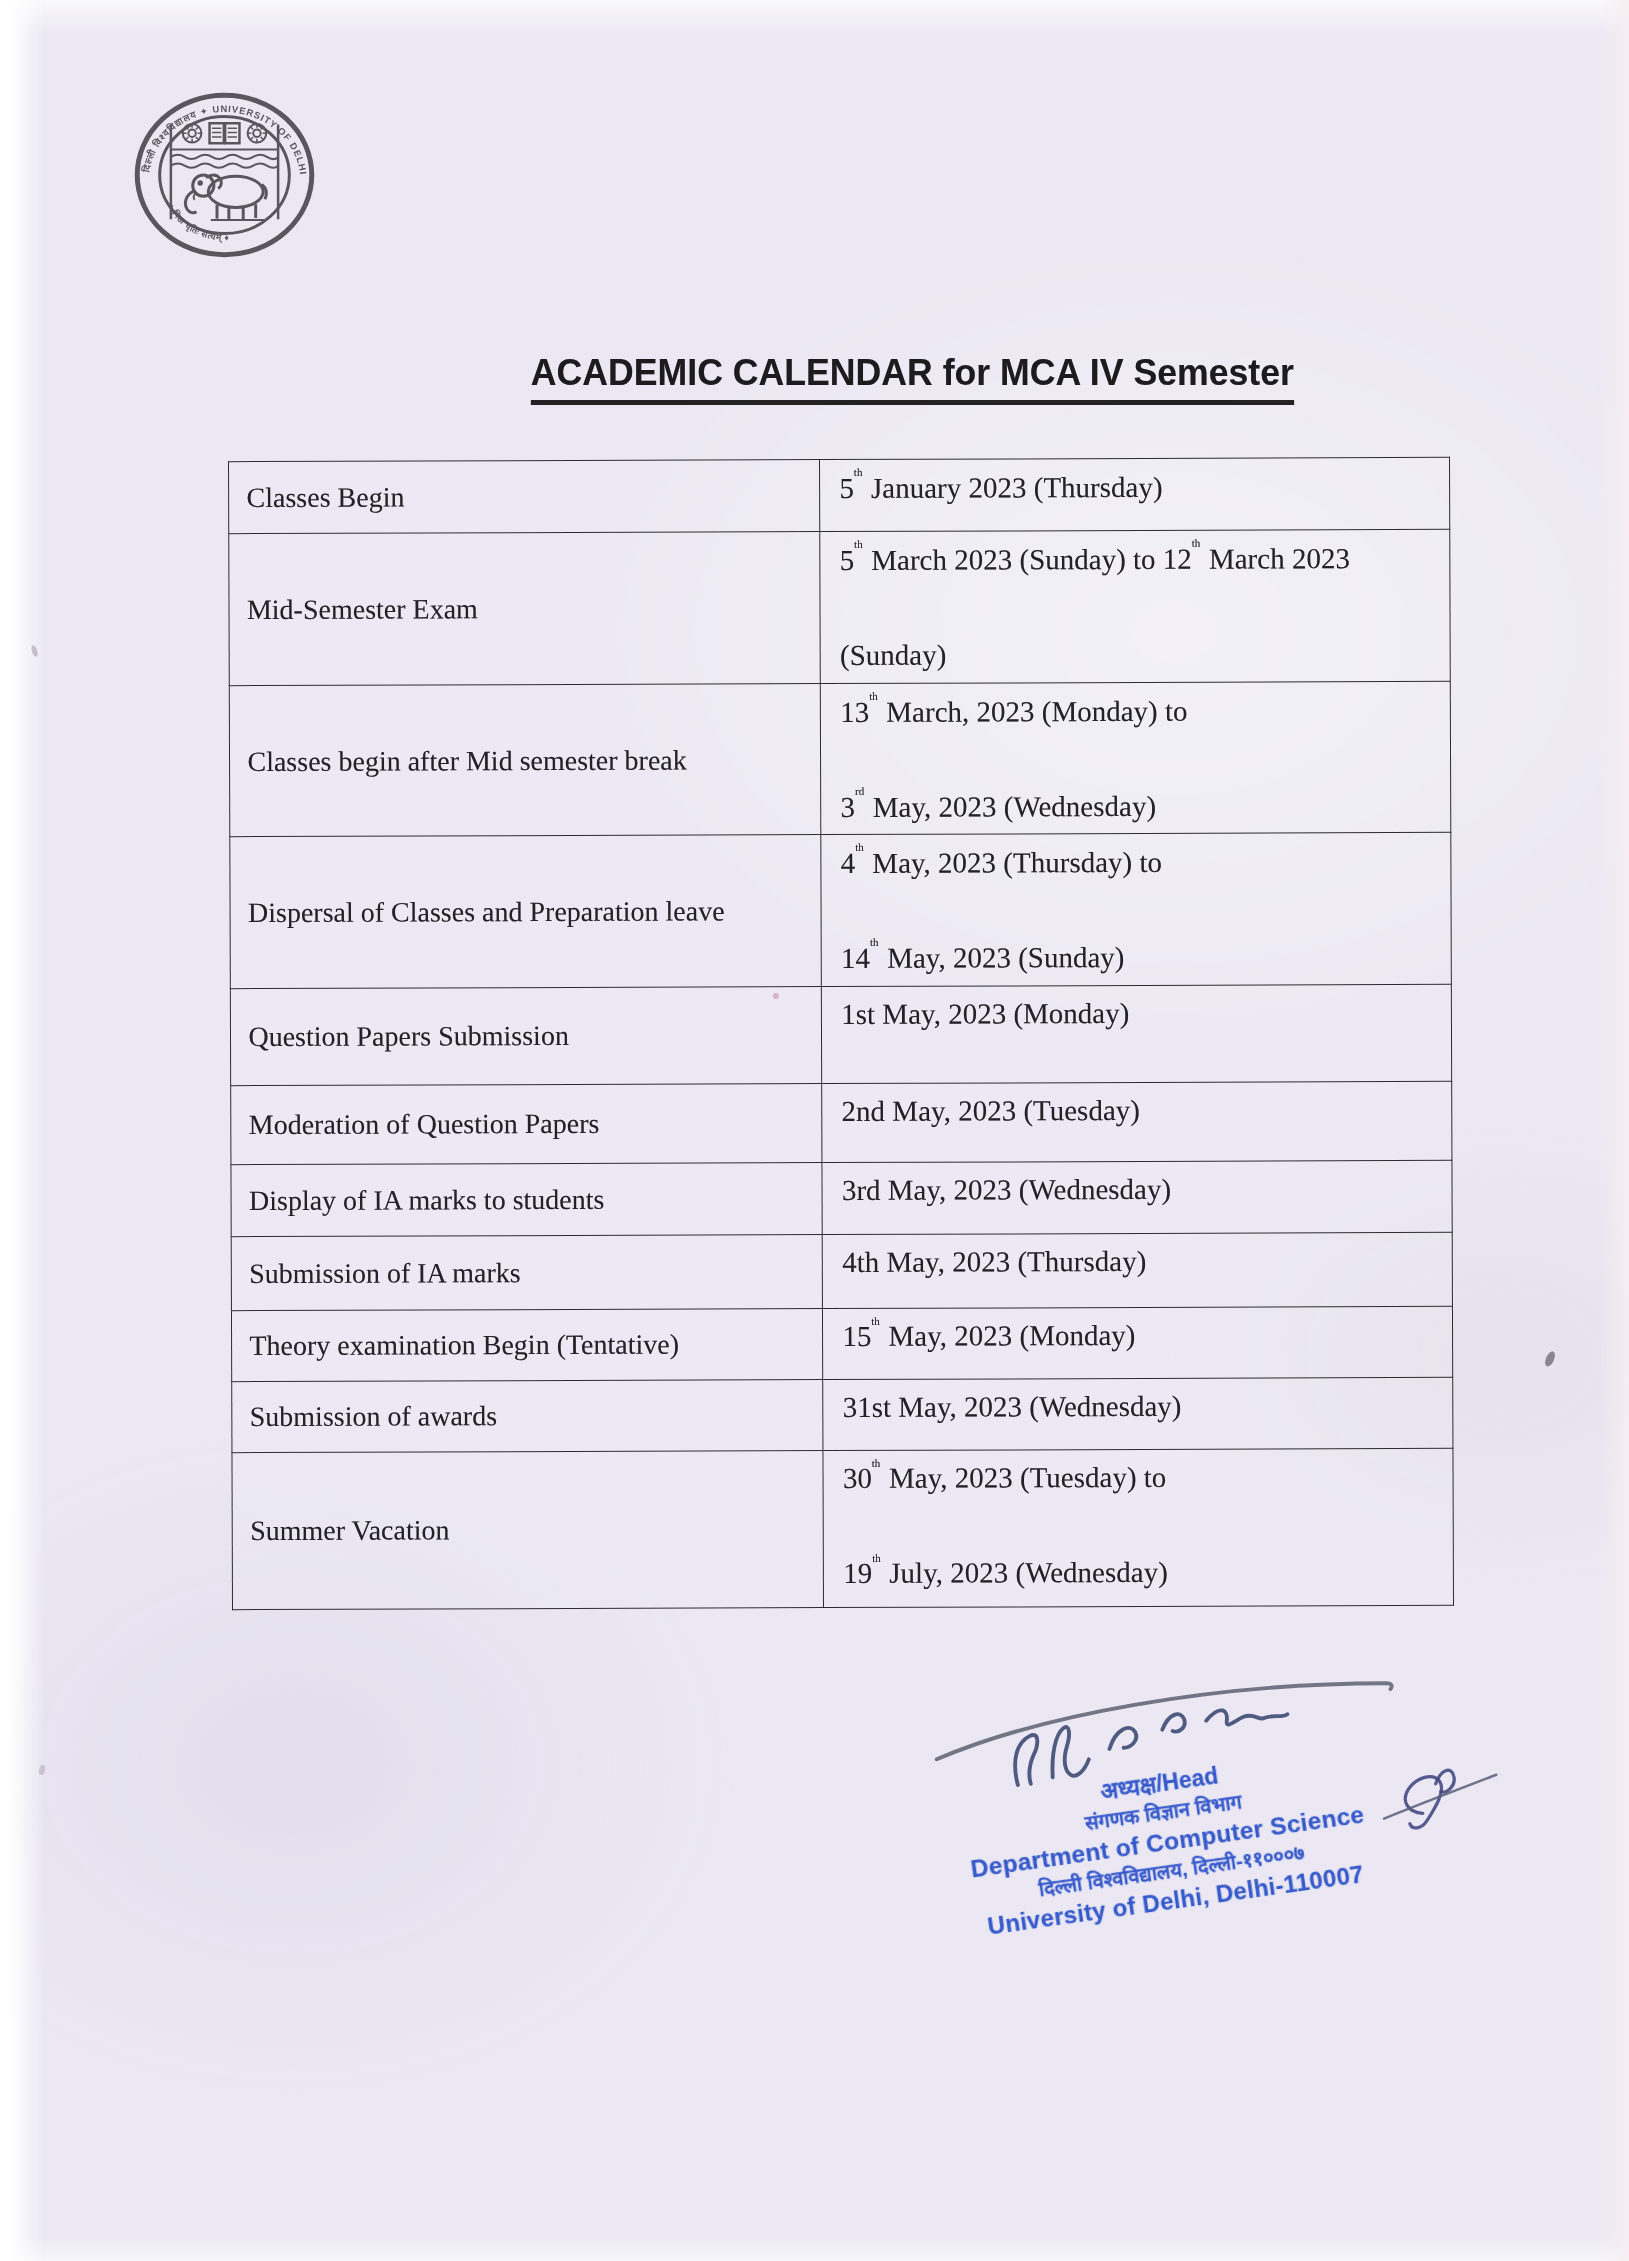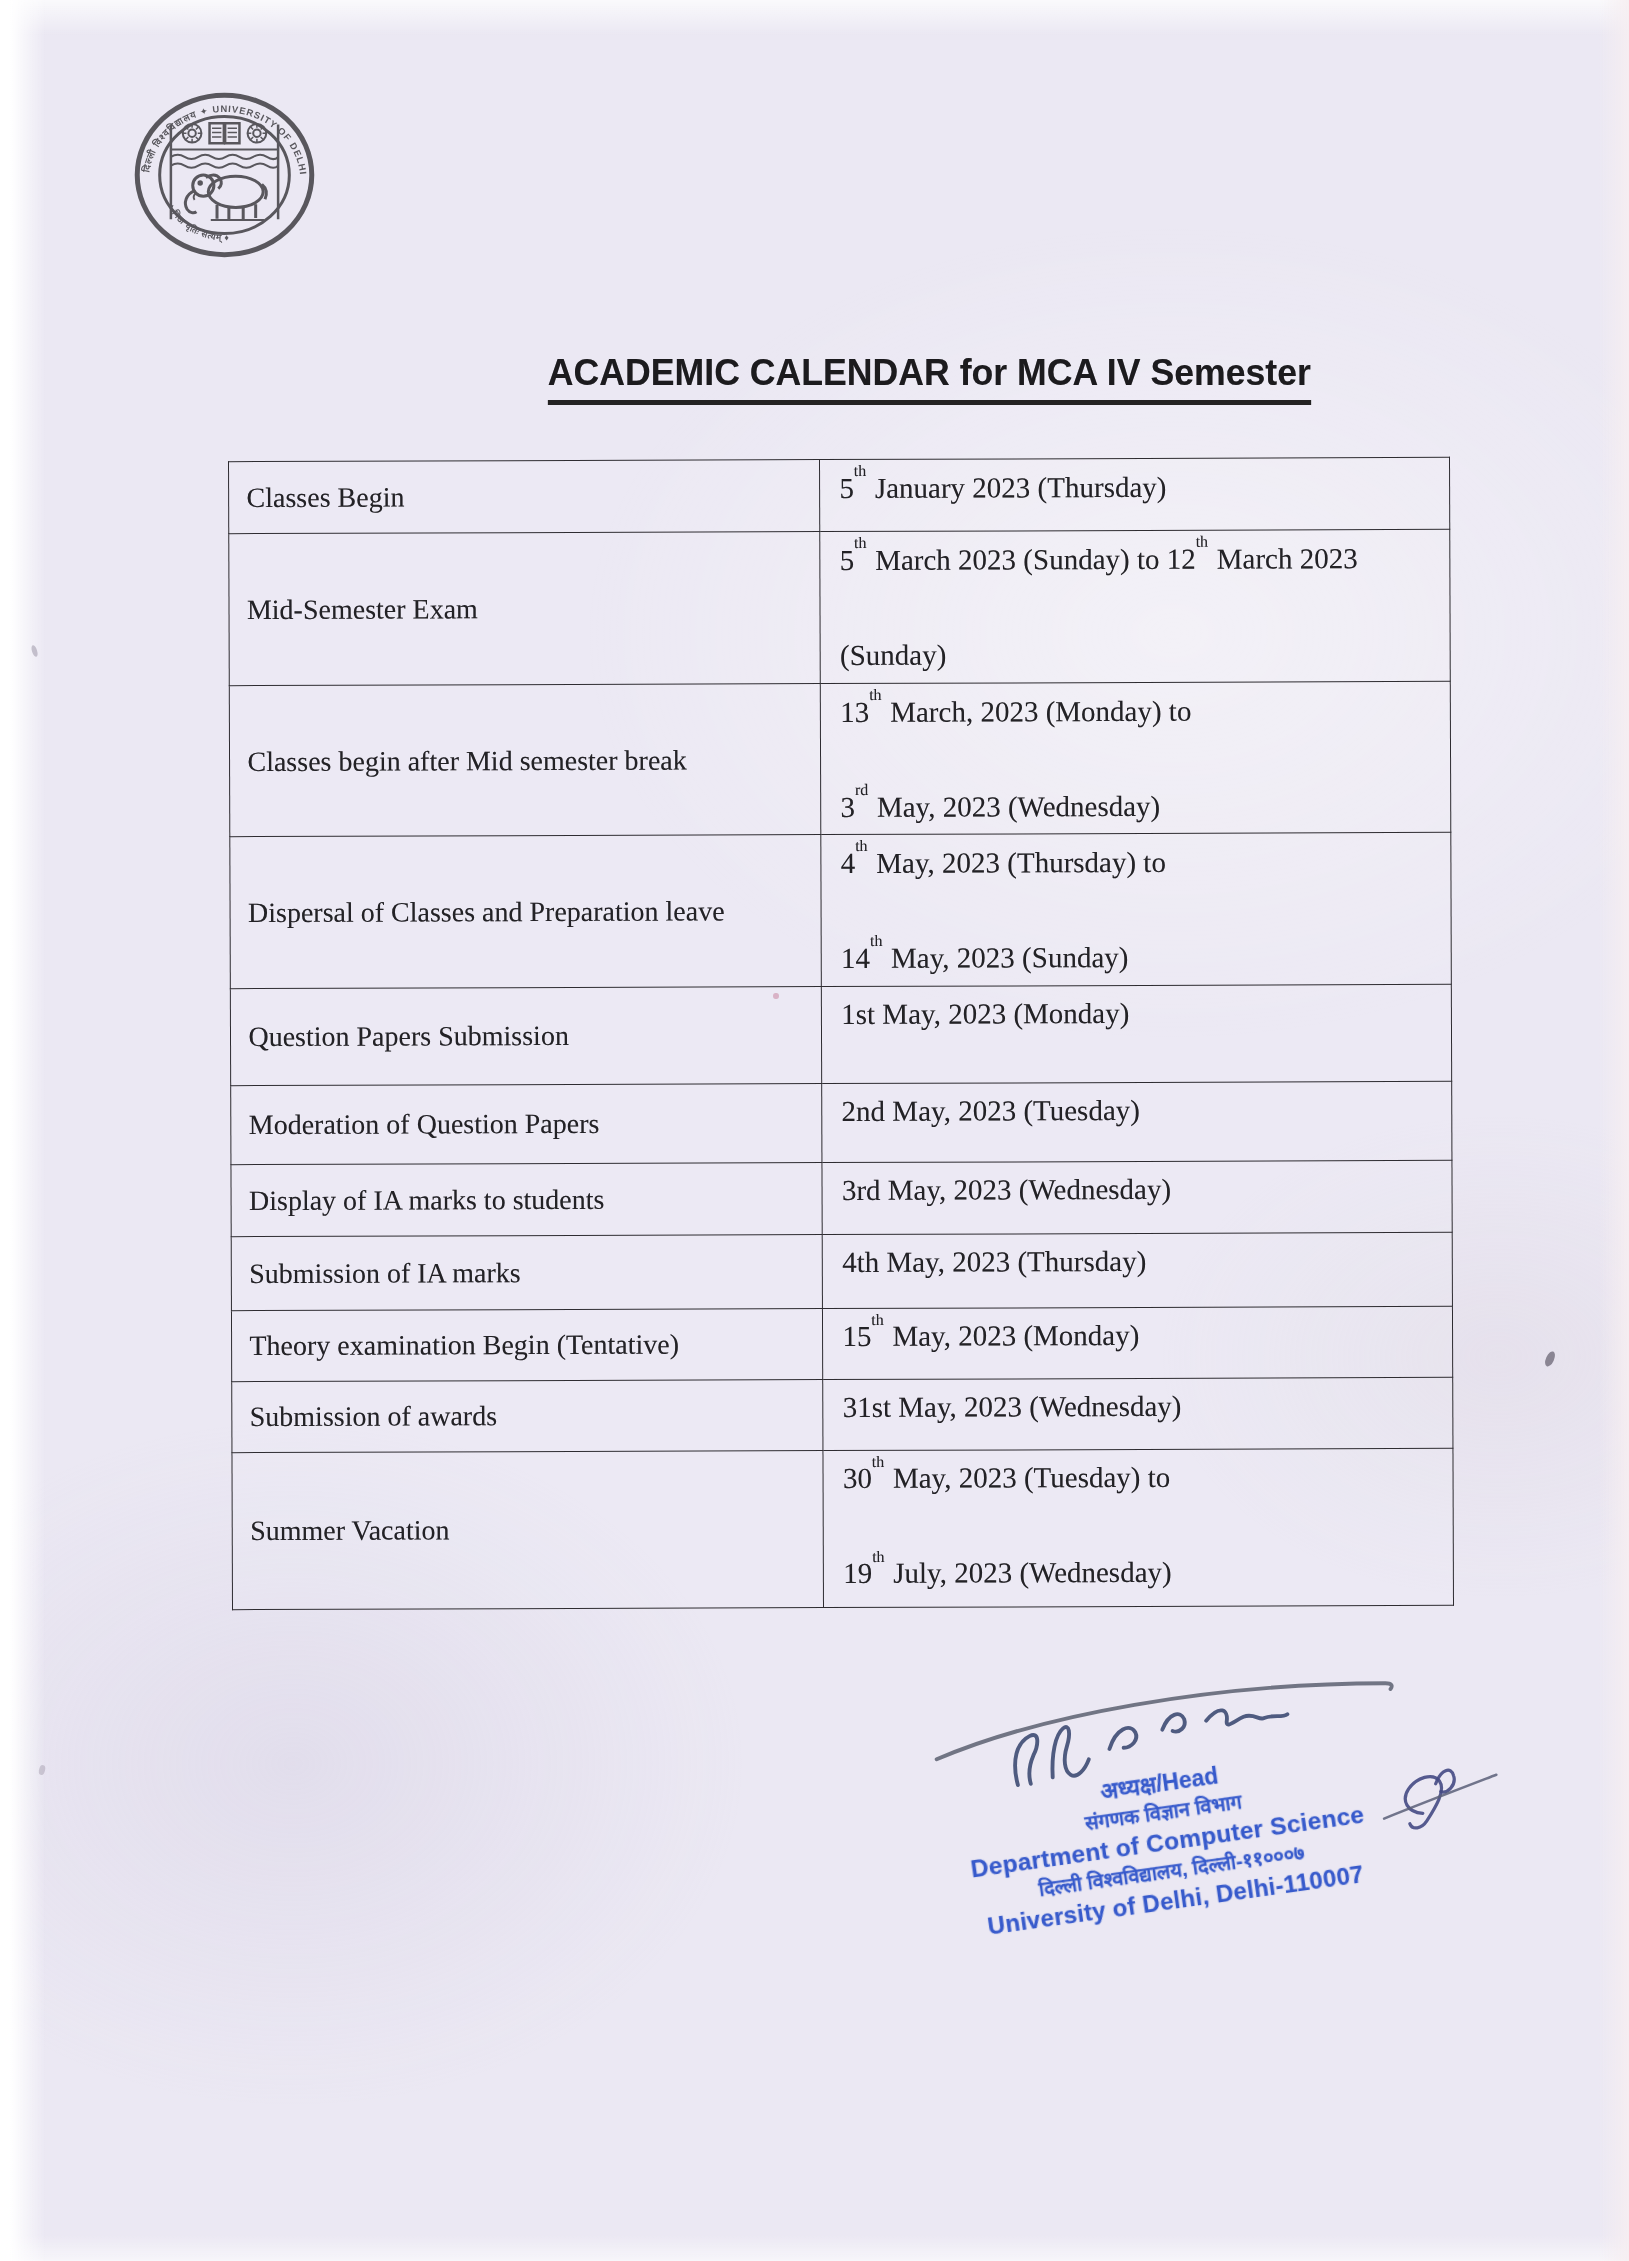--- a/index.html
+++ b/index.html
@@ -19,21 +19,21 @@
       #ebe8f3;
   }
   .page{position:absolute;inset:0;}
 
   
   .seal{position:absolute;left:131px;top:89px;width:187px;height:172px;opacity:.88;}
   .seal *{vector-effect:non-scaling-stroke;}
 
   
   .title-wrap{
-    position:absolute;left:509px;top:352px;width:806px;text-align:right;
+    position:absolute;left:509px;top:352px;width:806px;text-align:center;
     font-family:"Liberation Sans","DejaVu Sans",sans-serif;
   }
   .title-wrap h1{
     display:inline-block;margin:0;font-size:36px;font-weight:700;letter-spacing:0px;
     color:#1c1b1e;padding-bottom:5.8px;border-bottom:5.2px solid #242323;
     text-shadow:0 0 0.6px rgba(20,20,20,.35);
     transform:scaleX(.99);
   }
 
   
@@ -48,21 +48,21 @@
   table.ctable td.label-cell{
     vertical-align:middle;font-size:28px;line-height:35px;
     padding:6.4px 11.6px 6.4px 17.4px;
   }
   table.ctable td.value-cell{
     vertical-align:top;font-size:29px;line-height:36px;
     padding:9.7px 9px 9.7px 19.3px;
   }
   .vline{white-space:nowrap;}
   .vline + .vline{margin-top:59px;}
-  sup{font-size:16px;line-height:0;position:relative;top:-11px;margin-right:1.3px;}
+  sup{font-size:11px;line-height:0;position:relative;top:-11px;margin-right:1.3px;}
   tr.r1{height:72px;} tr.r2{height:152px;} tr.r3{height:148px;}
   tr.r4{height:144px;} tr.r5{height:97px;} tr.r6{height:79px;}
   tr.r7{height:72px;} tr.r8{height:74px;} tr.r9{height:71px;}
   tr.r10{height:71px;} tr.r11{height:157px;}
 
   
   .stamp{
     position:absolute;left:953px;top:1768px;width:429px;
     transform:rotate(-8deg);transform-origin:50% 50%;
     text-align:center;font-family:"Liberation Sans","DejaVu Sans",sans-serif;

